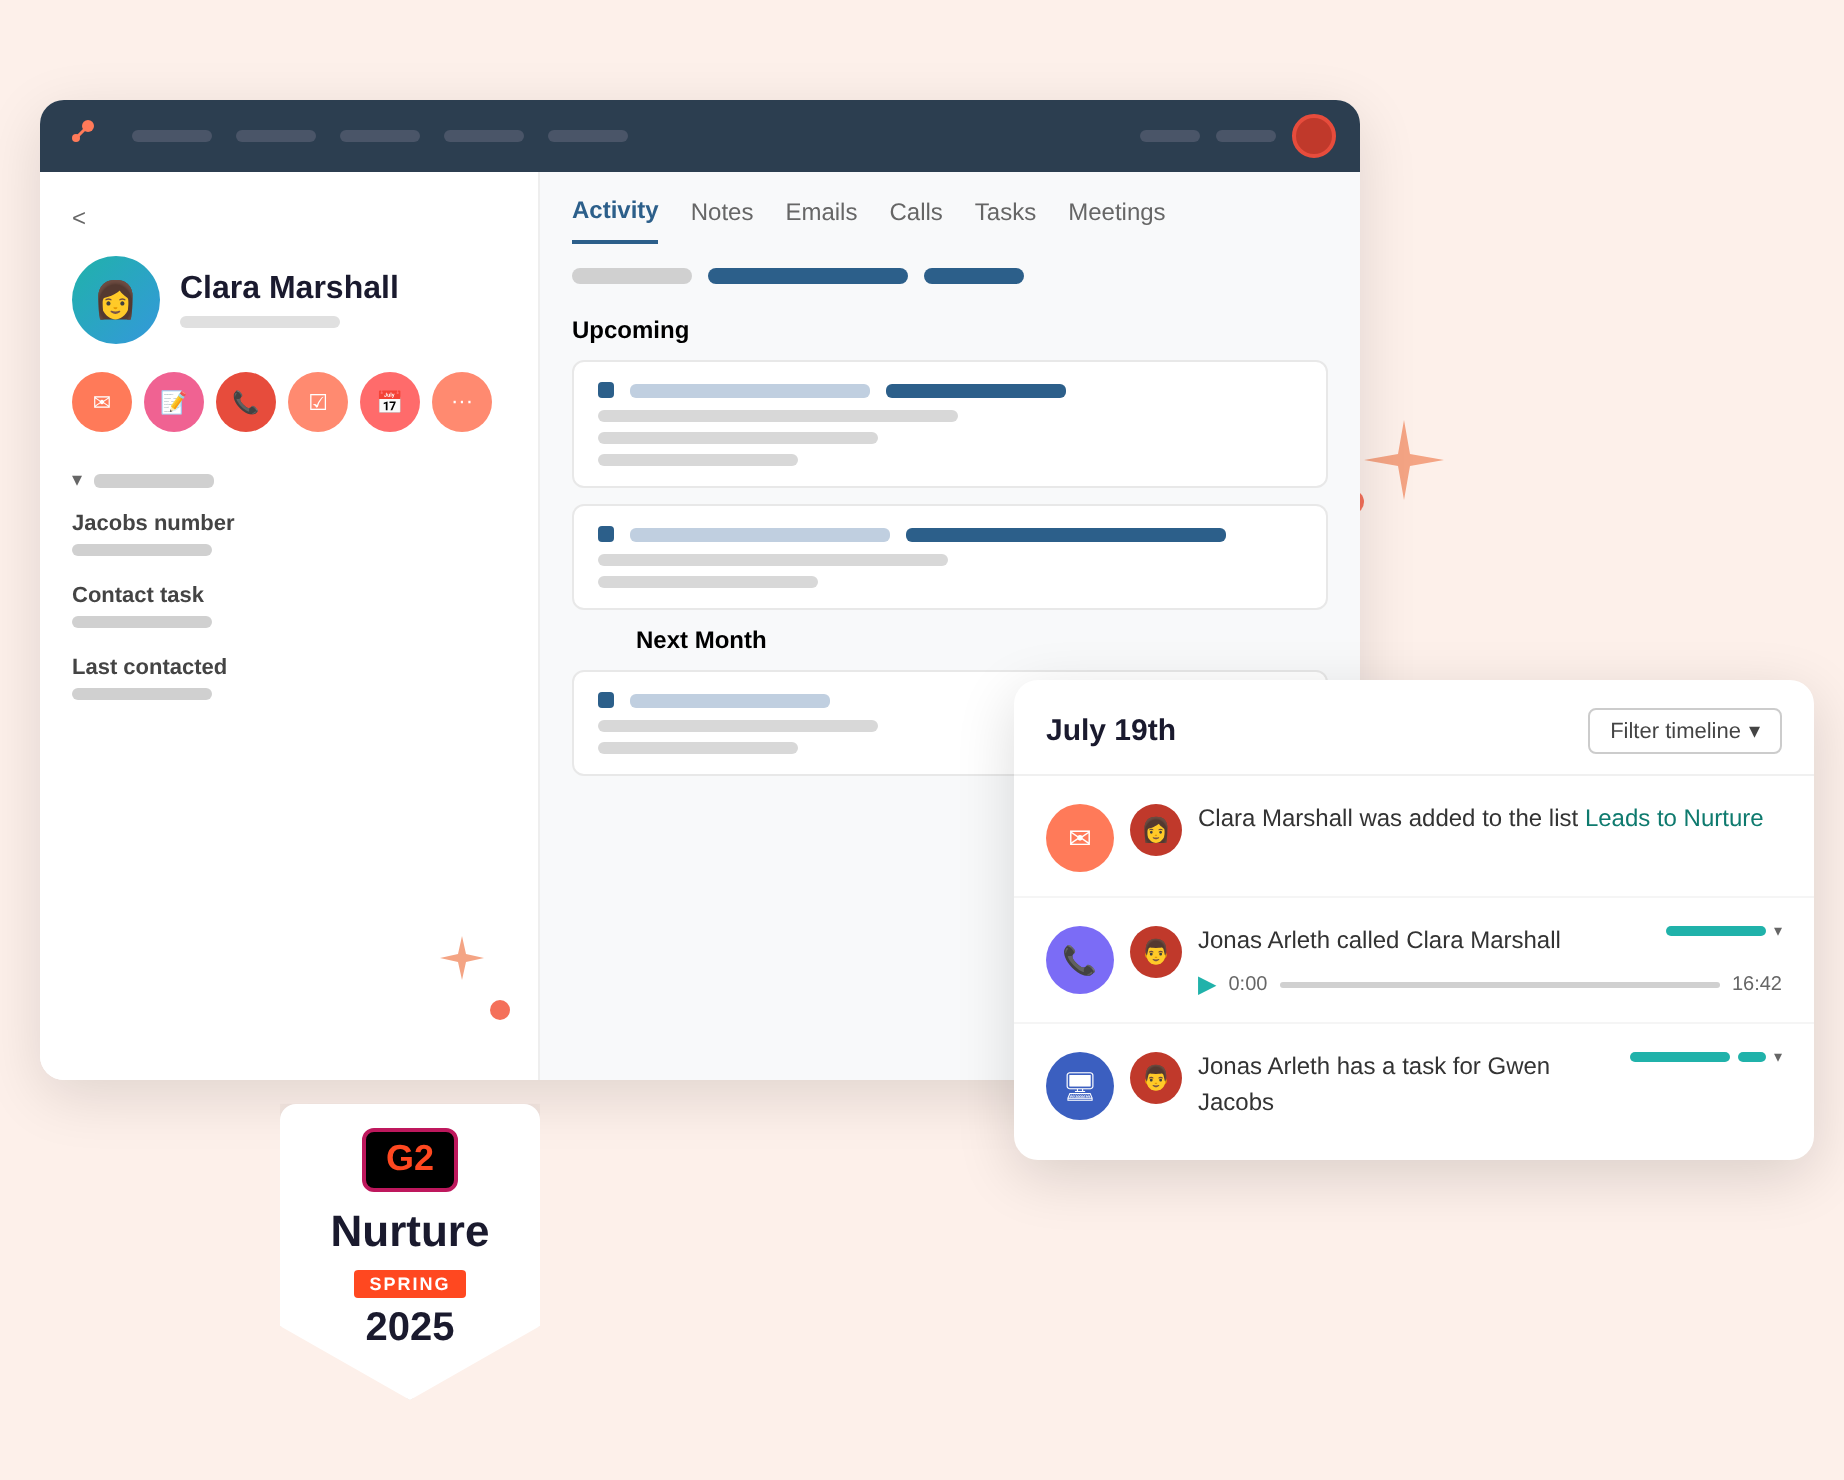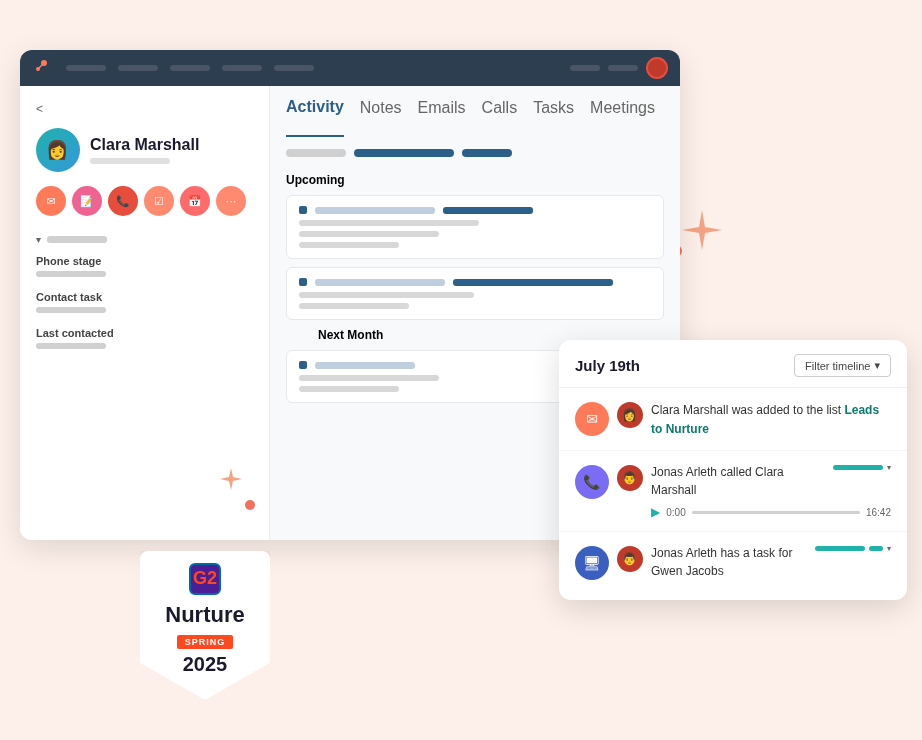--- a/index.html
+++ b/index.html
@@ -215,24 +215,24 @@
       background: #f8f9fa;
       padding: 12px 16px;
     }
     .crm-tabs {
       display: flex;
       gap: 16px;
       margin-bottom: 12px;
       align-items: center;
     }
     .crm-tab {
-      font-size: 16px;
+      font-size: 12px;
       color: #666;
       cursor: pointer;
-      padding-bottom: 19px;
+      padding-bottom: 8px;
     }
     .crm-tab.active {
       color: #2c5f8a;
       border-bottom: 2px solid #2c5f8a;
       font-weight: 600;
     }
     .crm-filter-bars {
       display: flex;
       gap: 8px;
       margin-bottom: 16px;
@@ -289,21 +289,21 @@
       height: 6px;
       border-radius: 3px;
       background: #d8d8d8;
     }
 
     
     .timeline-panel {
       position: absolute;
       top: 340px;
       right: 15px;
-      width: 348px;
+      width: 400px;
       background: #fff;
       border-radius: 12px;
       box-shadow: 0 8px 30px rgba(0,0,0,0.14);
       padding: 0;
       overflow: hidden;
     }
     .timeline-header {
       display: flex;
       align-items: center;
       justify-content: space-between;
@@ -379,21 +379,21 @@
       overflow: hidden;
     }
     .timeline-text {
       font-size: 12px;
       color: #333;
       line-height: 1.5;
       flex: 1;
     }
     .timeline-link {
       color: #0e7a6e;
-      font-weight: 700;
+      font-weight: 400;
     }
     .timeline-bar-area {
       display: flex;
       align-items: center;
       gap: 4px;
       flex-shrink: 0;
     }
     .tl-bar {
       width: 50px;
       height: 5px;
@@ -458,24 +458,24 @@
       border-radius: 8px 8px 0 0;
       clip-path: polygon(0% 0%, 100% 0%, 100% 75%, 50% 100%, 0% 75%);
       padding: 12px 10px 24px;
       box-shadow: 0 4px 20px rgba(0,0,0,0.15);
       position: relative;
     }
     .g2-logo {
       font-size: 18px;
       font-weight: 900;
       color: #ff4820;
-      background: #4c1d95;
-      border: 2px solid #0369a1;
+      background: #000000;
+      border: 2px solid #be185d;
       border-radius: 6px;
-      width: 32px;
+      width: 48px;
       height: 32px;
       display: flex;
       align-items: center;
       justify-content: center;
       margin: 0 auto 8px;
     }
     .g2-leader-text {
       font-size: 22px;
       font-weight: 800;
       color: #1a1a2e;
@@ -567,21 +567,21 @@
       <div class="crm-action-icon icon-coral">📅</div>
       <div class="crm-action-icon icon-more">···</div>
     </div>
 
     <div class="crm-section-toggle">
       <span class="crm-section-toggle-arrow">▾</span>
       <div class="crm-section-bar"></div>
     </div>
 
     <div class="crm-field-row">
-      <div class="crm-field-label">Phone stage</div>
+      <div class="crm-field-label">Jacobs number</div>
       <div class="crm-field-value-bar"></div>
     </div>
     <div class="crm-field-row">
       <div class="crm-field-label">Contact task</div>
       <div class="crm-field-value-bar"></div>
     </div>
     <div class="crm-field-row">
       <div class="crm-field-label">Last contacted</div>
       <div class="crm-field-value-bar"></div>
     </div>

